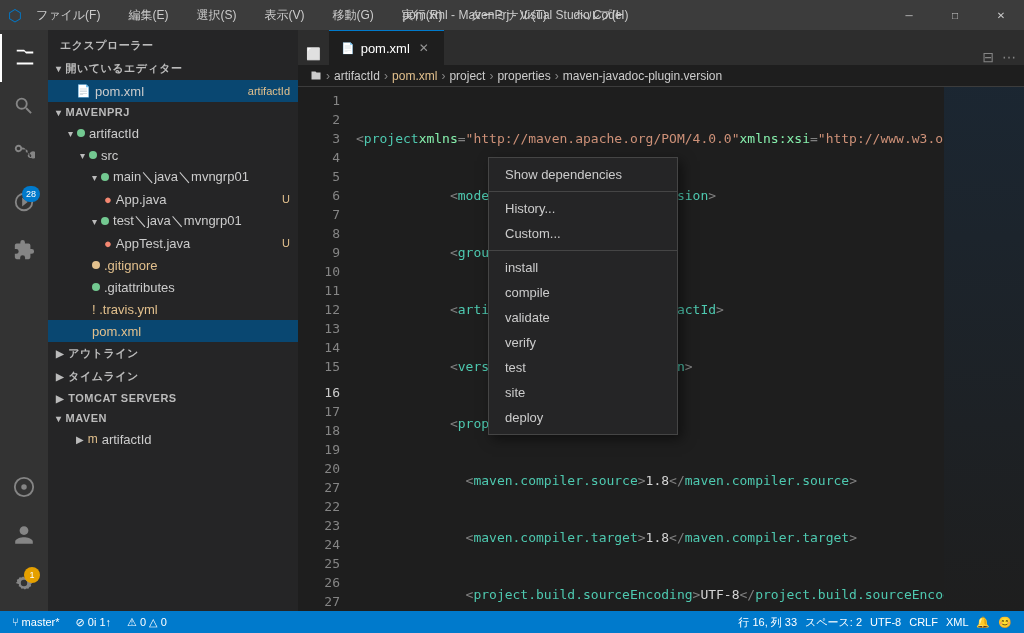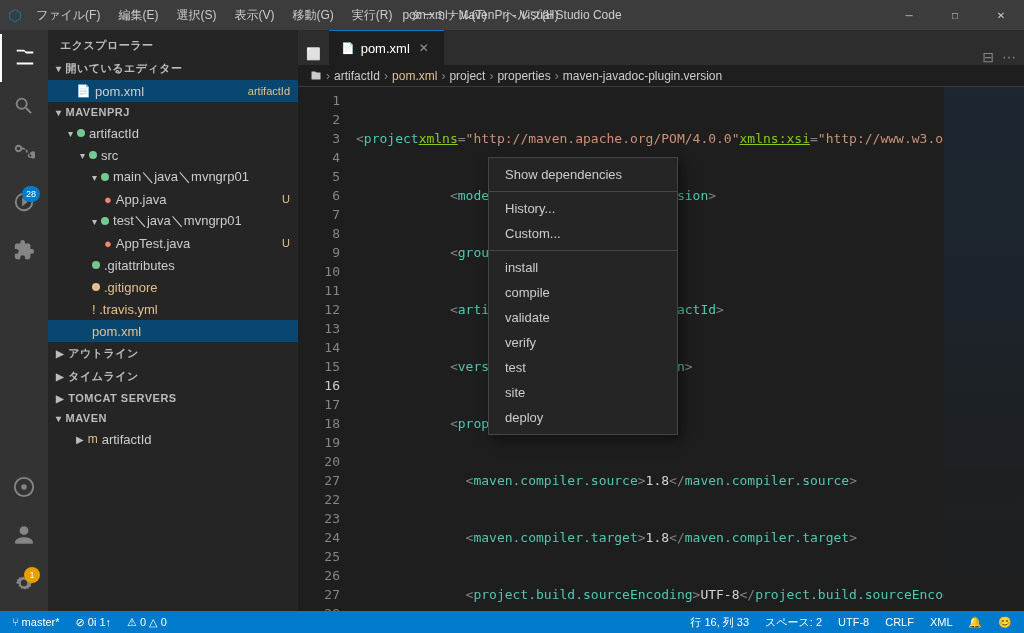--- a/index.html
+++ b/index.html
@@ -25,21 +25,21 @@
       padding: 0 0 0 8px;
       flex-shrink: 0;
     }
     #title-bar-left {
       display: flex;
       align-items: center;
       gap: 6px;
     }
     #menu-bar {
       display: flex;
-      gap: 2px;
+      gap: 12px;
     }
     .menu-item {
       padding: 2px 8px;
       cursor: pointer;
       border-radius: 3px;
       font-size: 12px;
       color: #cccccc;
     }
     #title-text {
       position: absolute;
@@ -269,21 +269,21 @@
       line-height: 19px;
       padding: 4px 0;
       overflow: hidden;
       white-space: pre;
     }
     .code-line { height: 19px; padding: 0 8px; display: flex; align-items: center; }
 
     
     .xml-tag { color: #4ec9b0; }
     .xml-bracket { color: #808080; }
-    .xml-attr { color: #84cc16; text-decoration: underline; }
+    .xml-attr { color: #86efac; }
     .xml-str { color: #ce9178; }
     .xml-text { color: #d4d4d4; }
 
     
     #minimap {
       width: 80px;
       background: #1e1e1e;
       flex-shrink: 0;
       opacity: 0.6;
     }
@@ -322,21 +322,21 @@
       background: #007acc;
       display: flex;
       align-items: center;
       justify-content: space-between;
       padding: 0 8px;
       flex-shrink: 0;
       font-size: 11px;
       color: #ffffff;
     }
     #status-left { display: flex; align-items: center; gap: 8px; }
-    #status-right { display: flex; gap: 8px; }
+    #status-right { display: flex; }
     .status-item {
       padding: 0 4px;
       cursor: pointer;
       height: 22px;
       display: flex;
       align-items: center;
       gap: 3px;
     }
 
     
@@ -462,26 +462,26 @@
         <span class="chevron" style="margin-right:4px;">▾</span>
         <span class="dot dot-green"></span>
         <span class="tree-item-label">test＼java＼mvngrp01</span>
       </div>
       <div class="tree-item" style="padding-left:56px;">
         <span style="font-size:13px;color:#f48771;margin-right:4px;">●</span>
         <span class="tree-item-label">AppTest.java</span>
         <span class="status-letter">U</span>
       </div>
       <div class="tree-item" style="padding-left:44px;">
+        <span class="dot dot-yellow" style="margin-right:4px;"></span>
+        <span class="tree-item-label git-modified">.gitignore</span>
+      </div>
+      <div class="tree-item" style="padding-left:44px;">
         <span class="dot dot-green" style="margin-right:4px;"></span>
         <span class="tree-item-label">.gitattributes</span>
-      </div>
-      <div class="tree-item" style="padding-left:44px;">
-        <span class="dot dot-yellow" style="margin-right:4px;"></span>
-        <span class="tree-item-label git-modified">.gitignore</span>
       </div>
       <div class="tree-item" style="padding-left:44px;">
         <span class="tree-item-label git-modified">! .travis.yml</span>
       </div>
       <div class="tree-item active" style="padding-left:44px;">
         <span class="tree-item-label" style="color:#e2c08d;">pom.xml</span>
       </div>
 
       <div class="section-header">
         <span class="chevron">▶</span>
@@ -559,21 +559,21 @@
         <div>6</div>
           <div>7</div>
           <div>8</div>
           <div>9</div>
           <div>10</div>
         <div>11</div>
           <div>12</div>
           <div>13</div>
           <div>14</div>
           <div>15</div>
-        <div style="color:#cccccc;">16</div>
+        <div style="color:#cccccc;margin-top:7px;">16</div>
         <div>17</div>
           <div>18</div>
           <div>19</div>
           <div>20</div>
         <div>27</div>
           <div>22</div>
           <div>23</div>
           <div>24</div>
           <div>25</div>
         <div>26</div>

